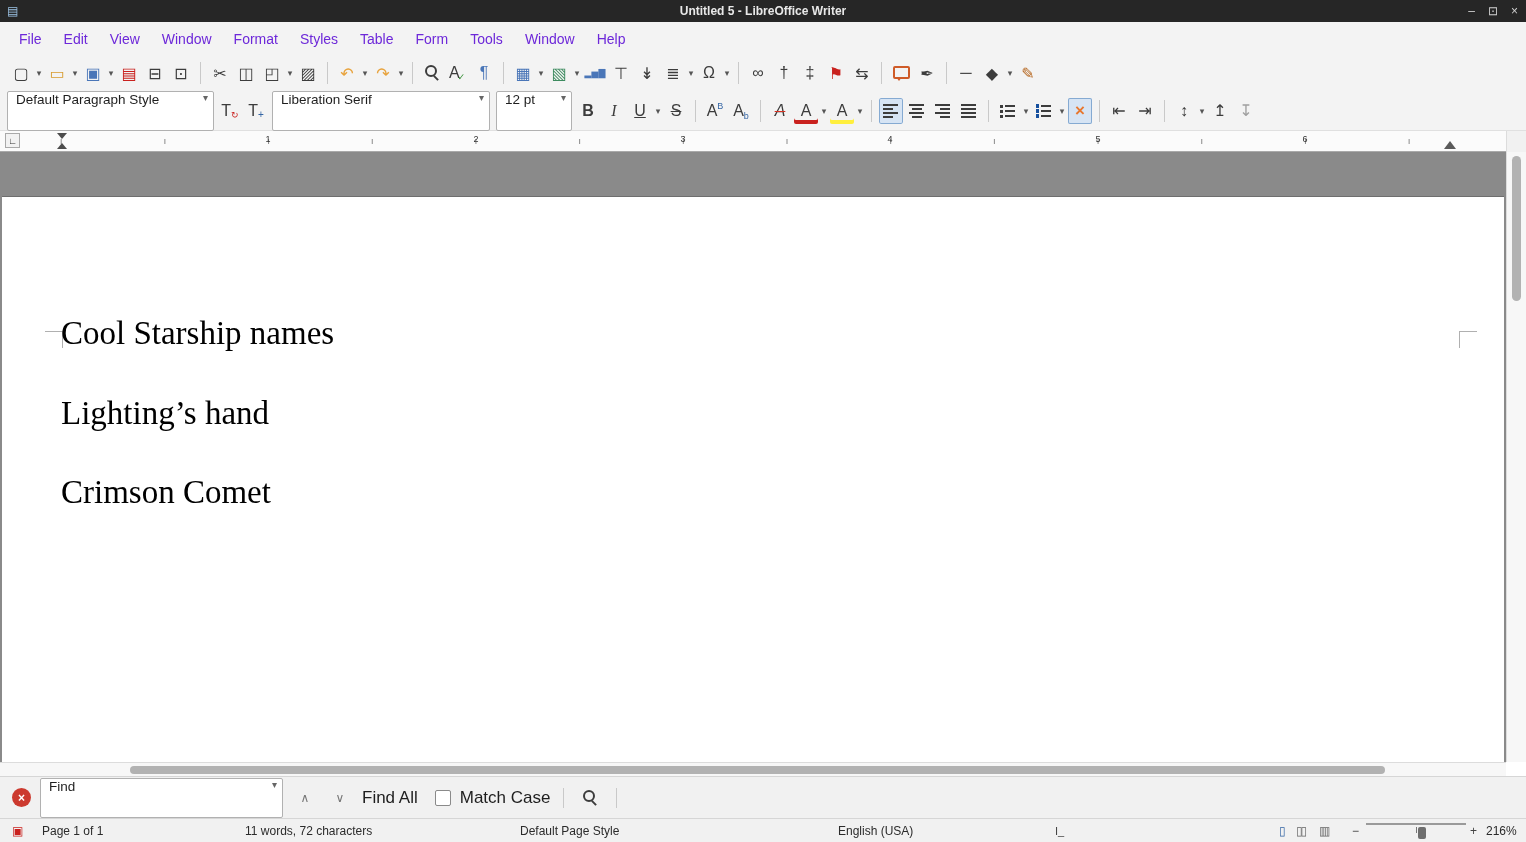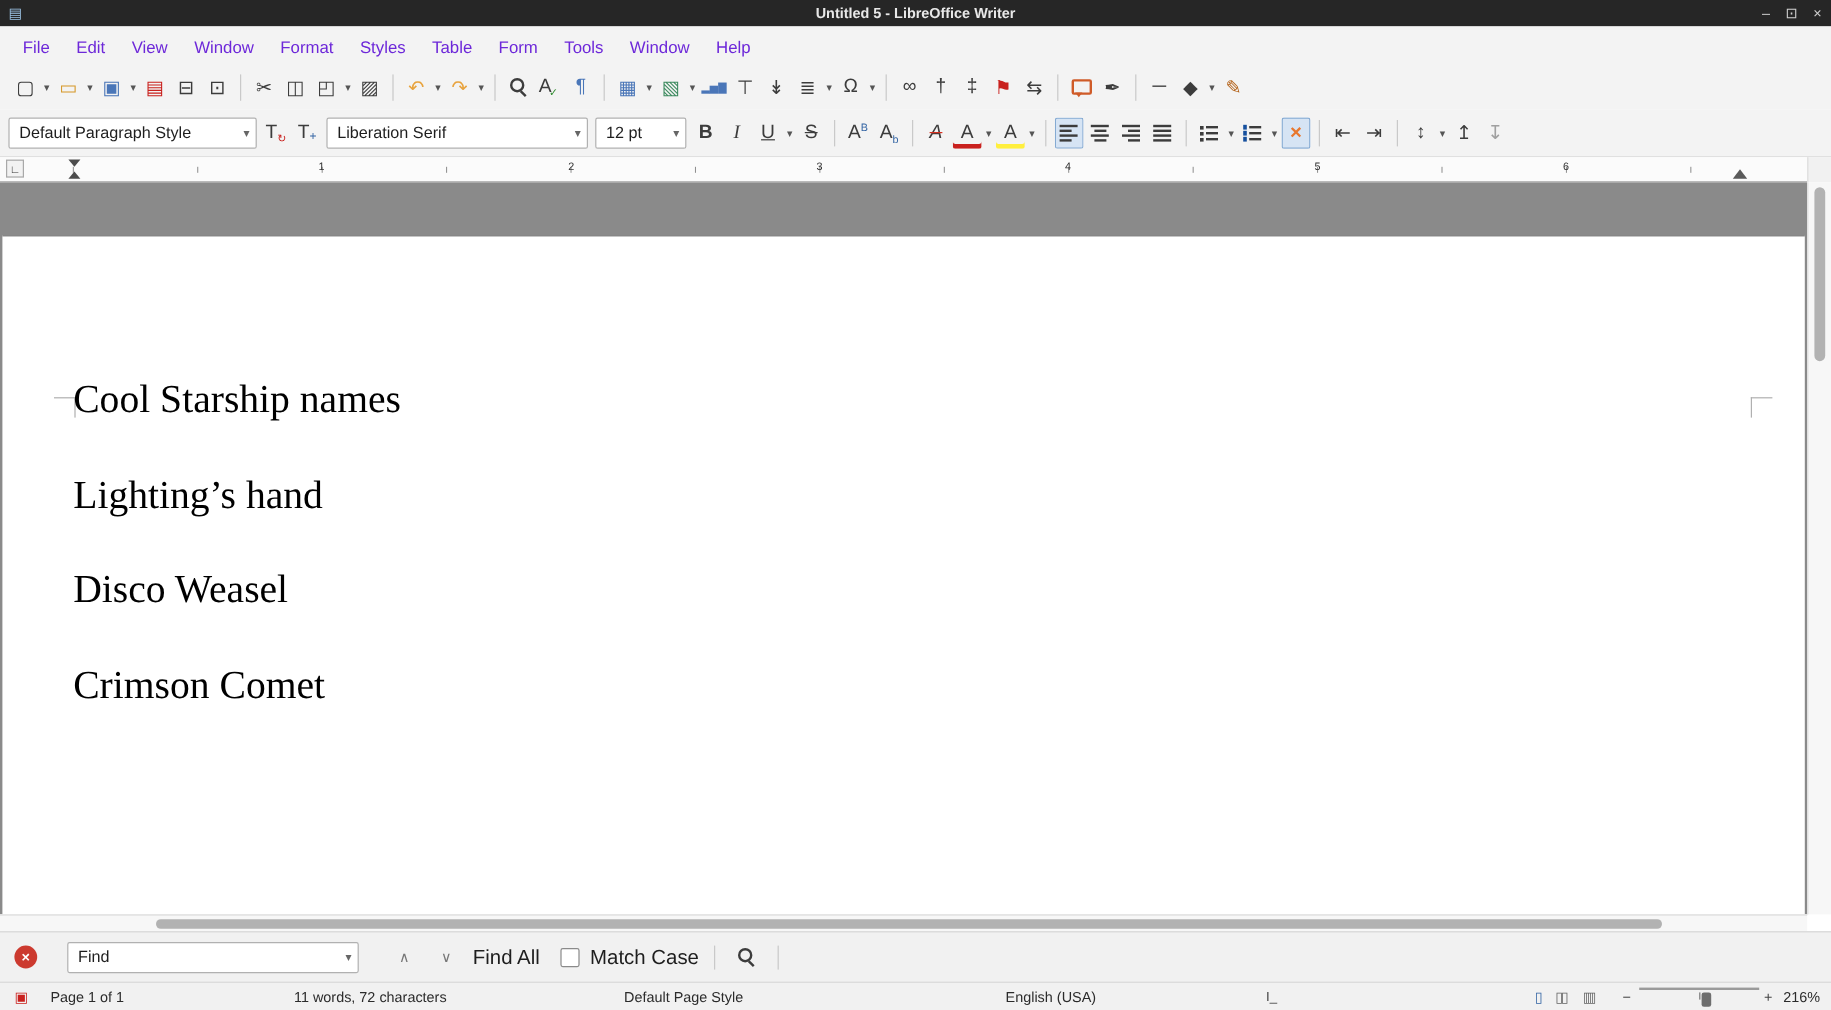--- a/index.html
+++ b/index.html
@@ -62,22 +62,22 @@
   .i-mag::before{content:"";position:absolute;left:5px;top:5px;width:8px;height:8px;
                  border:2px solid #3c3c3c;border-radius:50%}
   .i-mag::after{content:"";position:absolute;left:15px;top:15px;width:2px;height:6px;
                 background:#3c3c3c;transform:rotate(-45deg)}
   .i-comment::before{content:"";position:absolute;left:4px;top:6px;width:13px;height:9px;
                      border:2px solid #cf5b28;border-radius:2px}
   .i-comment::after{content:"";position:absolute;left:7px;top:17px;width:0;height:0;
                     border-left:3px solid transparent;border-right:3px solid transparent;border-top:4px solid #cf5b28}
 
   
-  .combo{height:26px;background:#fff;border:1px solid #b1b1b1;border-radius:2px;display:flex;
-         align-items:center;font-size:13.5px;color:#1e1e1e;padding:0 5px 0 8px;box-sizing:border-box;margin:0 3px;flex:none}
+  .combo{height:40px;background:#fff;border:1px solid #b1b1b1;border-radius:2px;display:flex;
+         font-size:13.5px;color:#1e1e1e;padding:0 5px 0 8px;box-sizing:border-box;margin:0 3px;flex:none}
   .combo .arrow{margin-left:auto;color:#666;font-size:10px;padding-left:6px}
   .combo-style{width:207px}
   .combo-font{width:218px}
   .combo-size{width:76px}
 
   
   .ruler{position:absolute;top:131px;left:0;width:1506px;height:21px;background:#fbfbfb;border-bottom:1px solid #a9a9a9;
          box-sizing:border-box;
          background-image:linear-gradient(to right,#8a8a8a 0 1px,transparent 1px);
          background-size:103.7px 5px;background-repeat:repeat-x;background-position:60.7px 8px}
@@ -109,21 +109,21 @@
   .hthumb{position:absolute;left:130px;top:3px;width:1255px;height:8px;background:#b2b2b2;border-radius:4px}
   .vcorner{position:absolute;top:131px;left:1506px;width:20px;height:21px;background:#f1f1f1;border-left:1px solid #dcdcdc;box-sizing:border-box}
   .vscroll{position:absolute;top:152px;left:1506px;width:20px;height:610px;background:#f7f7f7;border-left:1px solid #dcdcdc;box-sizing:border-box}
   .vthumb{position:absolute;left:5px;top:4px;width:9px;height:145px;background:#b2b2b2;border-radius:5px}
 
   
   .findbar{position:absolute;top:776px;left:0;width:1526px;height:42px;background:#f1f1f1;
            border-top:1px solid #d6d6d6;display:flex;align-items:center;padding-left:12px;gap:9px;box-sizing:border-box}
   .findclose{width:19px;height:19px;border-radius:50%;background:#cc3a2f;color:#fff;font-size:12px;font-weight:bold;
              display:flex;align-items:center;justify-content:center;flex:none}
-  .combo-find{width:243px;margin:16px}
+  .combo-find{width:243px;margin:0}
   .chev{width:26px;text-align:center;font-size:12px;color:#777}
   .findall,.mclabel{font-size:17px;color:#1e1e1e}
   .checkbox{width:14px;height:14px;border:1px solid #8a8a8a;background:#fff;border-radius:2px;flex:none;margin-left:8px}
   .fsep{width:1px;height:20px;background:#c9c9c9;margin:0 4px}
   .findbar .i-mag{width:24px;height:26px}
 
   
   .statusbar{position:absolute;top:818px;left:0;width:1526px;height:24px;background:#f1f1f1;
              border-top:1px solid #d6d6d6;font-size:12px;color:#2b2b2b;box-sizing:border-box}
   .statusbar span{position:absolute;top:4px;line-height:16px}
@@ -251,21 +251,20 @@
 </div>
 
 <div class="docarea">
   <div class="page">
     <div class="corner corner-l"></div>
     <div class="corner corner-r"></div>
   </div>
   <div class="doctext">
       <p class="doc-line"><span>Cool Starship names</span></p>
       <p class="doc-line"><span>Lighting’s hand</span></p>
-      <p class="doc-line"><span>Disco Weasel</span></p>
       <p class="doc-line"><span>Crimson Comet</span></p>
     </div>
 </div>
 
 <div class="hscroll">
   <div class="hthumb"></div>
 </div>
 <div class="vcorner"></div>
 <div class="vscroll">
   <div class="vthumb"></div>

